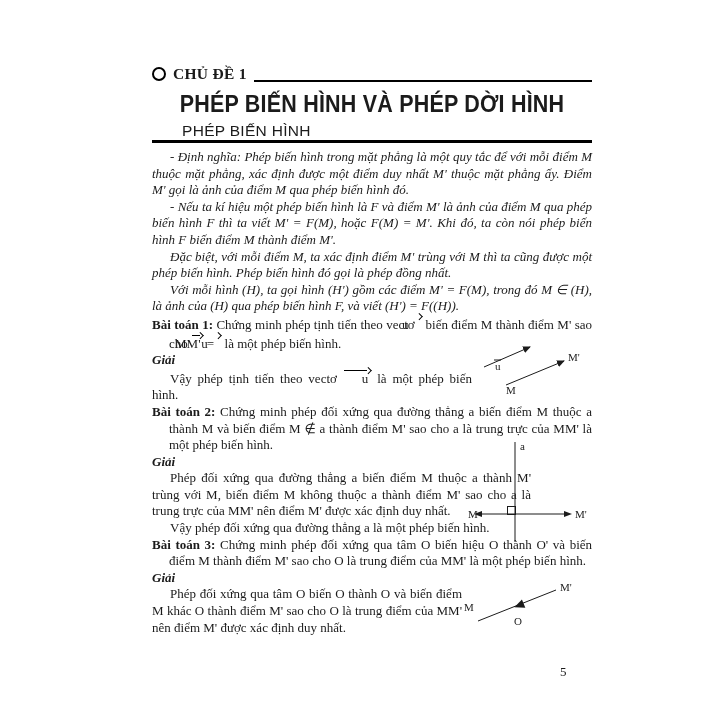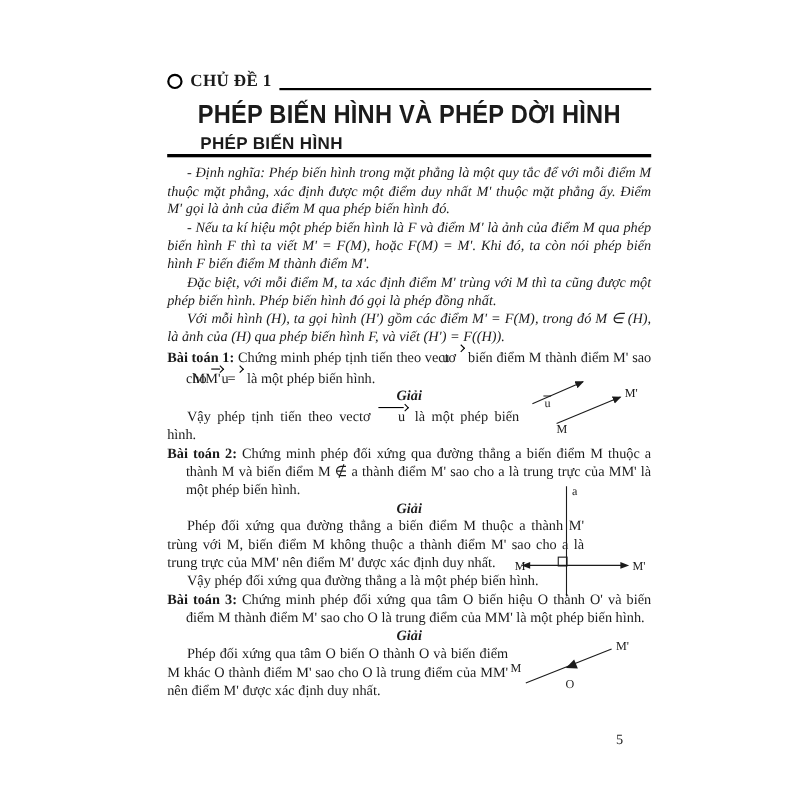--- a/index.html
+++ b/index.html
@@ -23,30 +23,30 @@
 
   .type-row { display:flex; border-bottom:3px solid #000; margin-top:6px; }
   .type-box {
     width:88px; border-right:2.5px solid #000; text-align:center;
     font-family:"Liberation Sans", sans-serif; font-weight:700; padding:3px 0 5px;
   }
   .type-line1 { font-size:14.5px; }
   .type-line2 { font-size:15px; margin-top:2px; }
   .type-title {
     flex:1; display:flex; align-items:center; padding-left:30px;
-    font-family:"Liberation Sans", sans-serif; font-weight:700; font-size:15.5px; letter-spacing:0.3px;
+    font-family:"Liberation Sans", sans-serif; font-weight:400; font-size:15.5px; letter-spacing:0.3px;
   }
 
   
   .body-text { font-size:13px; line-height:16.6px; text-align:justify; margin-top:6px; }
   .intro-para { font-style:italic; text-indent:18px; }
   .problem { position:relative; }
   .statement { padding-left:17px; text-indent:-17px; }
   .problem-label { font-weight:700; }
-  .giai { text-align:center; font-weight:700; font-style:italic; }
+  .giai { text-align:left; font-weight:700; font-style:italic; }
   .sol-para { text-indent:18px; }
   .narrow-2 { margin-right:61px; }
   .narrow-3 { margin-right:130px; }
   .float-spacer { float:right; width:120px; height:20px; }
   .conclusion { text-indent:18px; }
 
   
   .vec { position:relative; display:inline-block; padding:2px 3px 0 1px; }
   .vec::before { content:""; position:absolute; left:1px; right:4px; top:1px; border-top:1px solid #000; }
   .vec::after {

